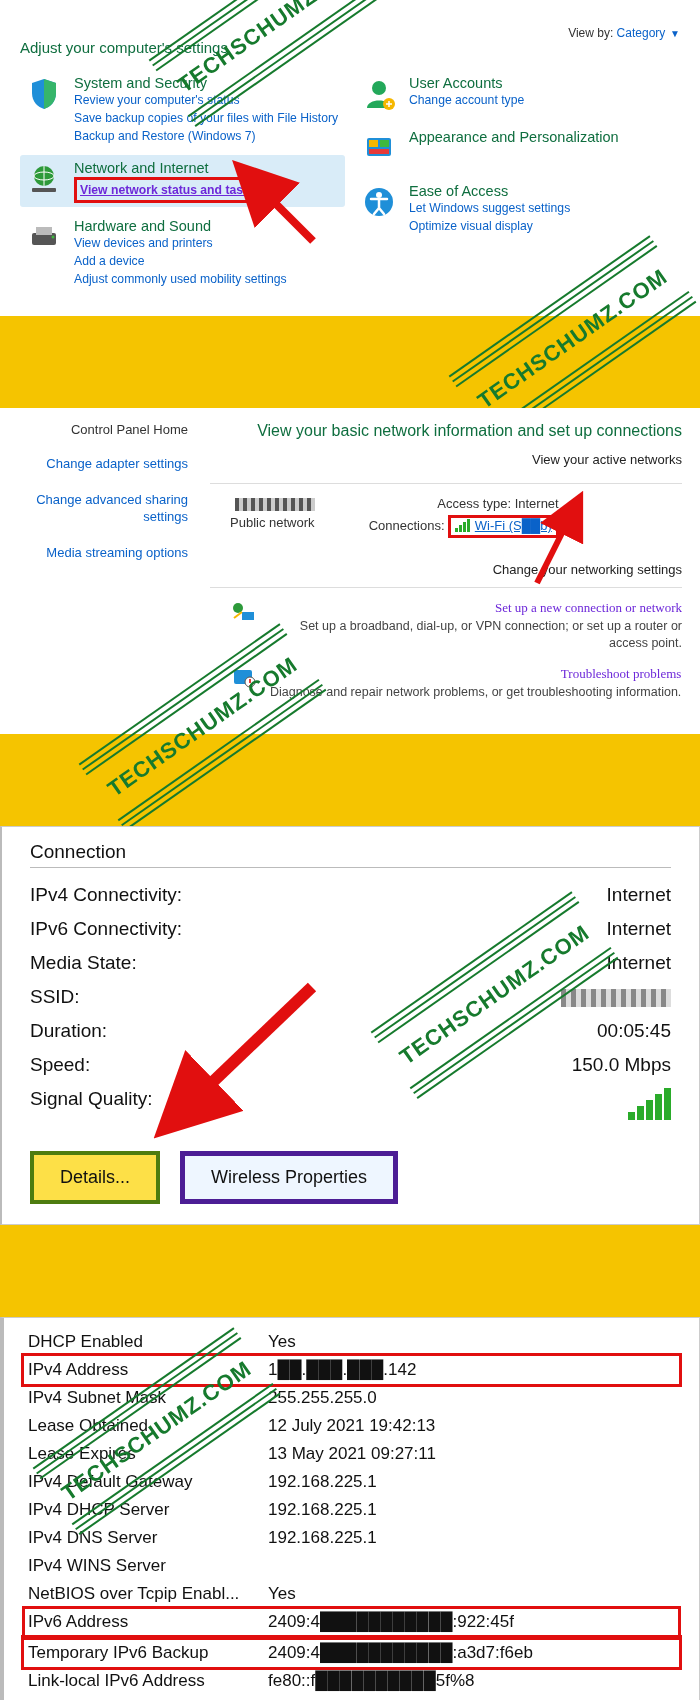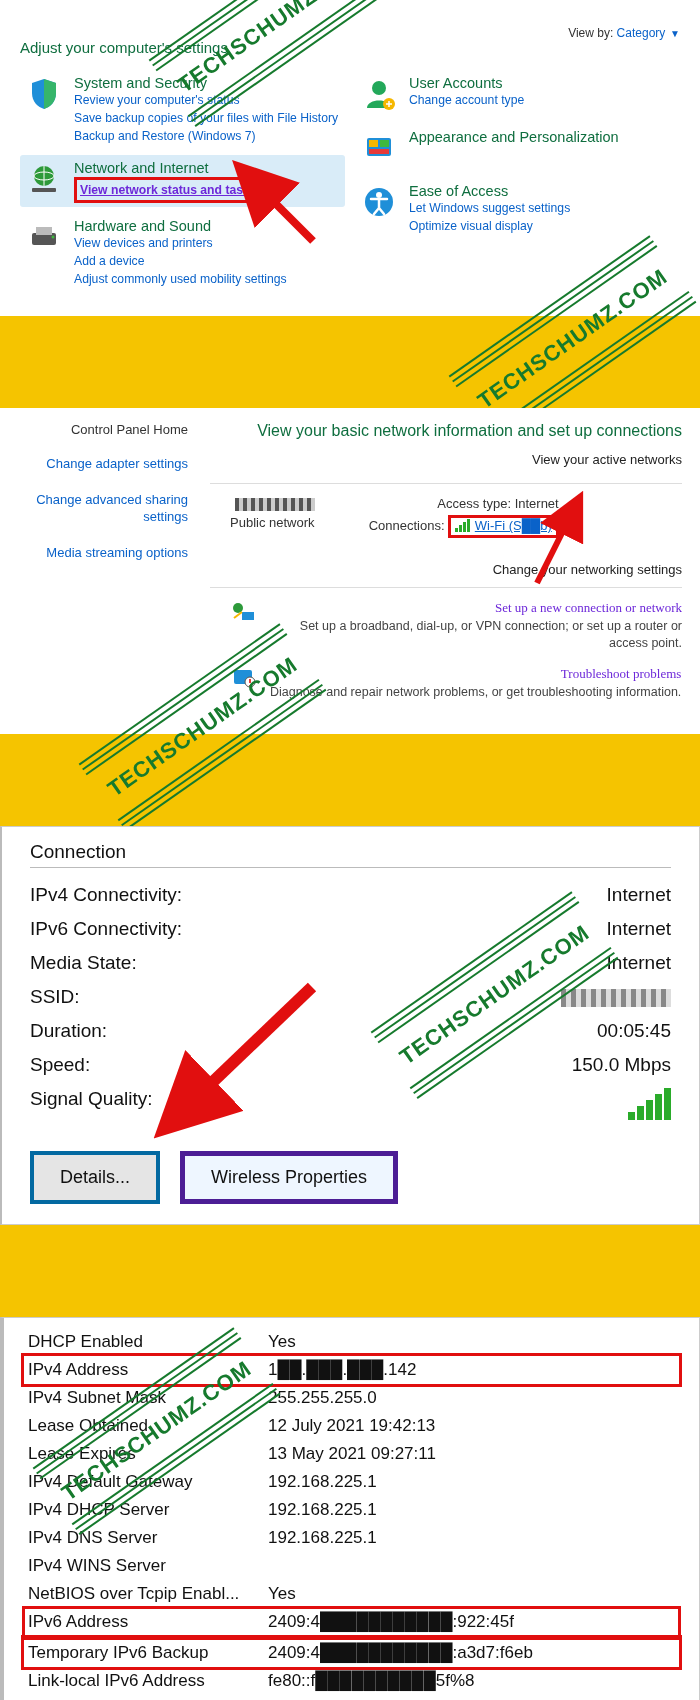--- a/index.html
+++ b/index.html
@@ -70,21 +70,21 @@
 
   
   .cp3 { padding: 14px 28px 20px 28px; font-size: 19px; border:1px solid #ccc; border-left:2px solid #bbb; }
   .cp3-title { color:#111; font-size:19px; margin-bottom:4px; }
   .cp3-hr { border:0; border-top:1px solid #bbb; margin-bottom:10px; }
   .cp3-row { display:flex; justify-content:space-between; padding: 6px 0; }
   .cp3-lbl { color:#111; }
   .cp3-val { color:#111; }
   .cp3-buttons { display:flex; gap:20px; margin-top: 20px; }
   .cp3-btn { border:5px solid #4c1d95; background:#eef6ff; color:#111; font-size:18px; padding: 11px 26px; cursor:pointer; }
-  .cp3-btn.hl { border:4px solid #0369a1; background:#e5e5e5; }
+  .cp3-btn.hl { border:4px solid #4d7c0f; background:#fde047; }
   .sig5 span{display:inline-block;width:7px;margin-left:2px;background:#2aab2a;}
   .sig5 span:nth-child(1){height:8px}
   .sig5 span:nth-child(2){height:14px}
   .sig5 span:nth-child(3){height:20px}
   .sig5 span:nth-child(4){height:26px}
   .sig5 span:nth-child(5){height:32px}
   .blur3 {display:inline-block;width:110px;height:18px;background: repeating-linear-gradient(90deg,#888 0 5px,#ddd 5px 10px);vertical-align:middle;}
 
   
   .cp4 { padding: 10px 20px 10px 20px; font-size: 17px; border:1px solid #ccc; border-left:4px solid #bbb; background:#fff;}

